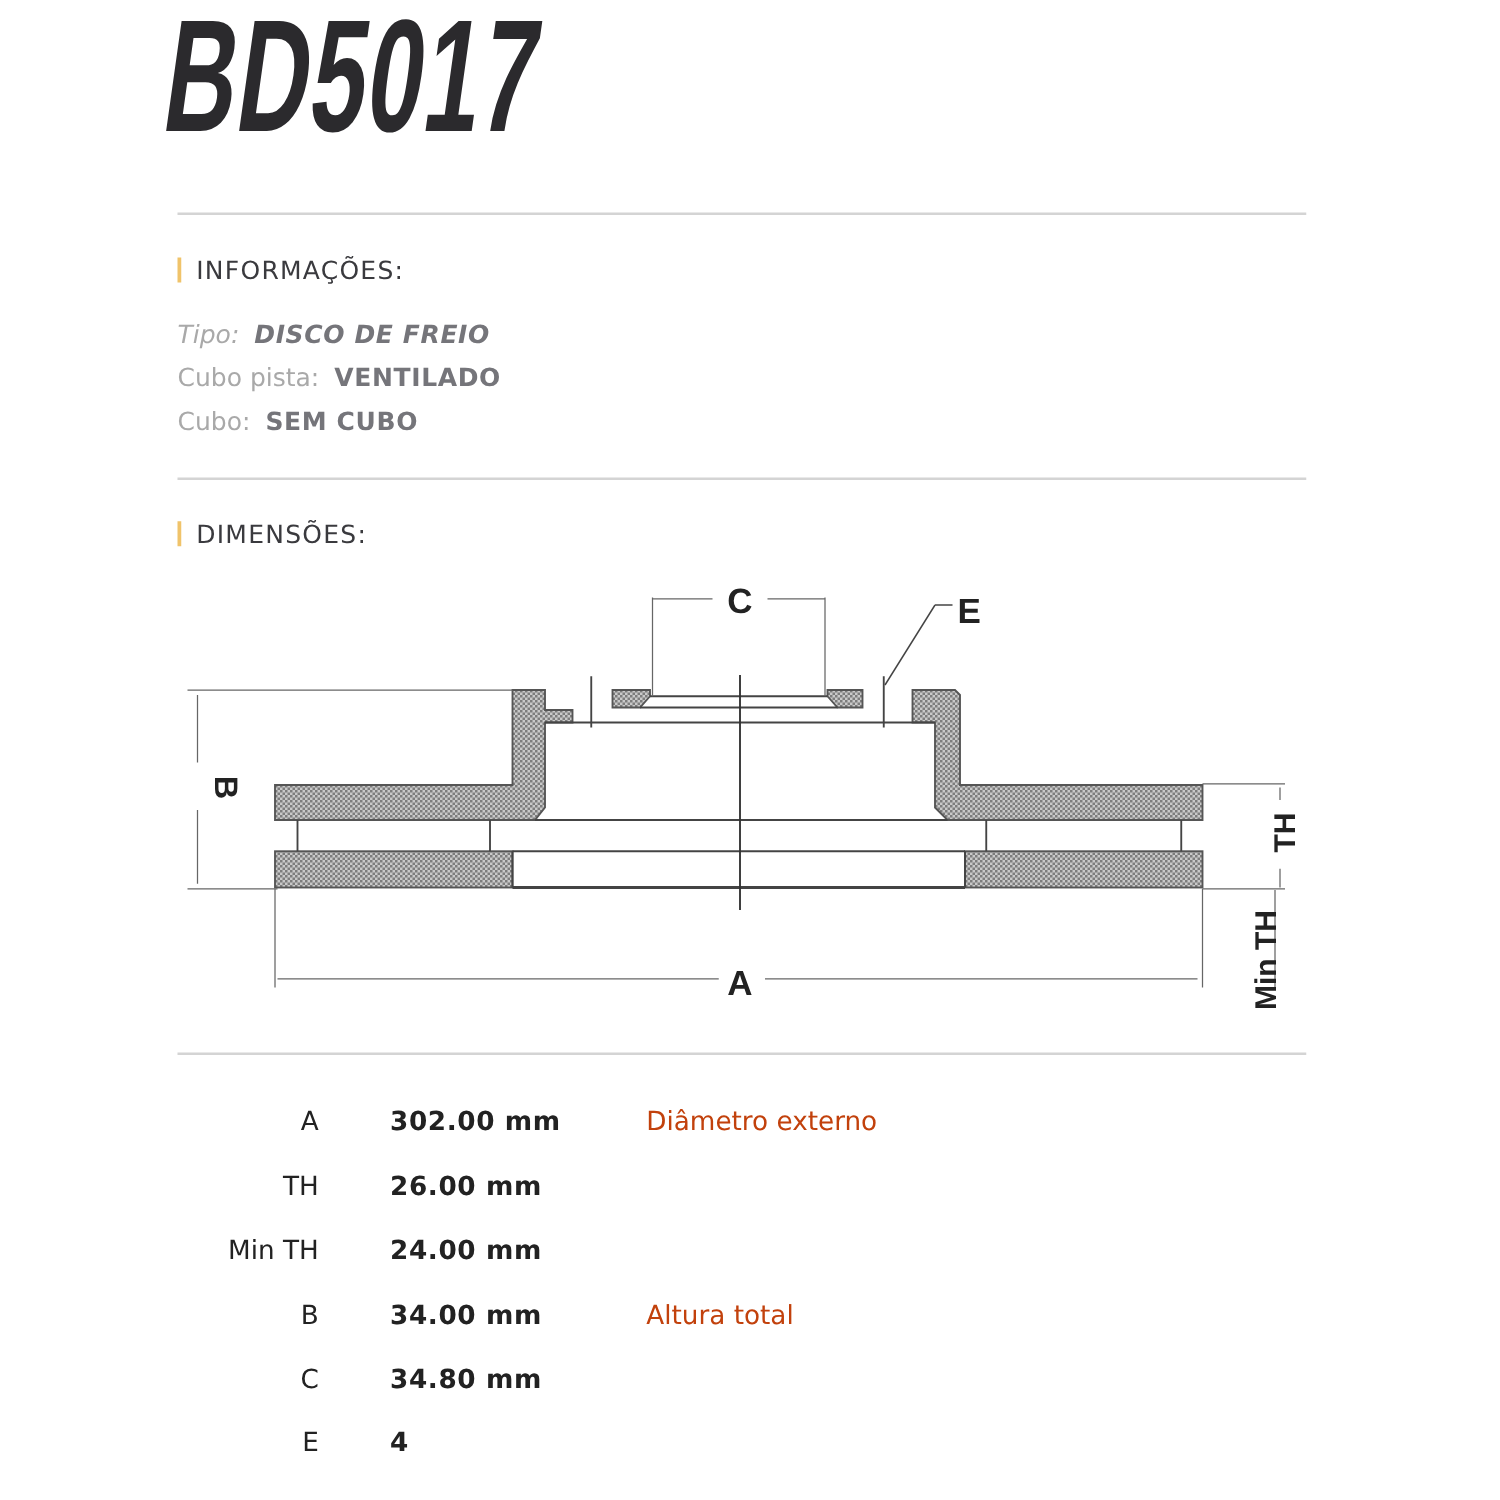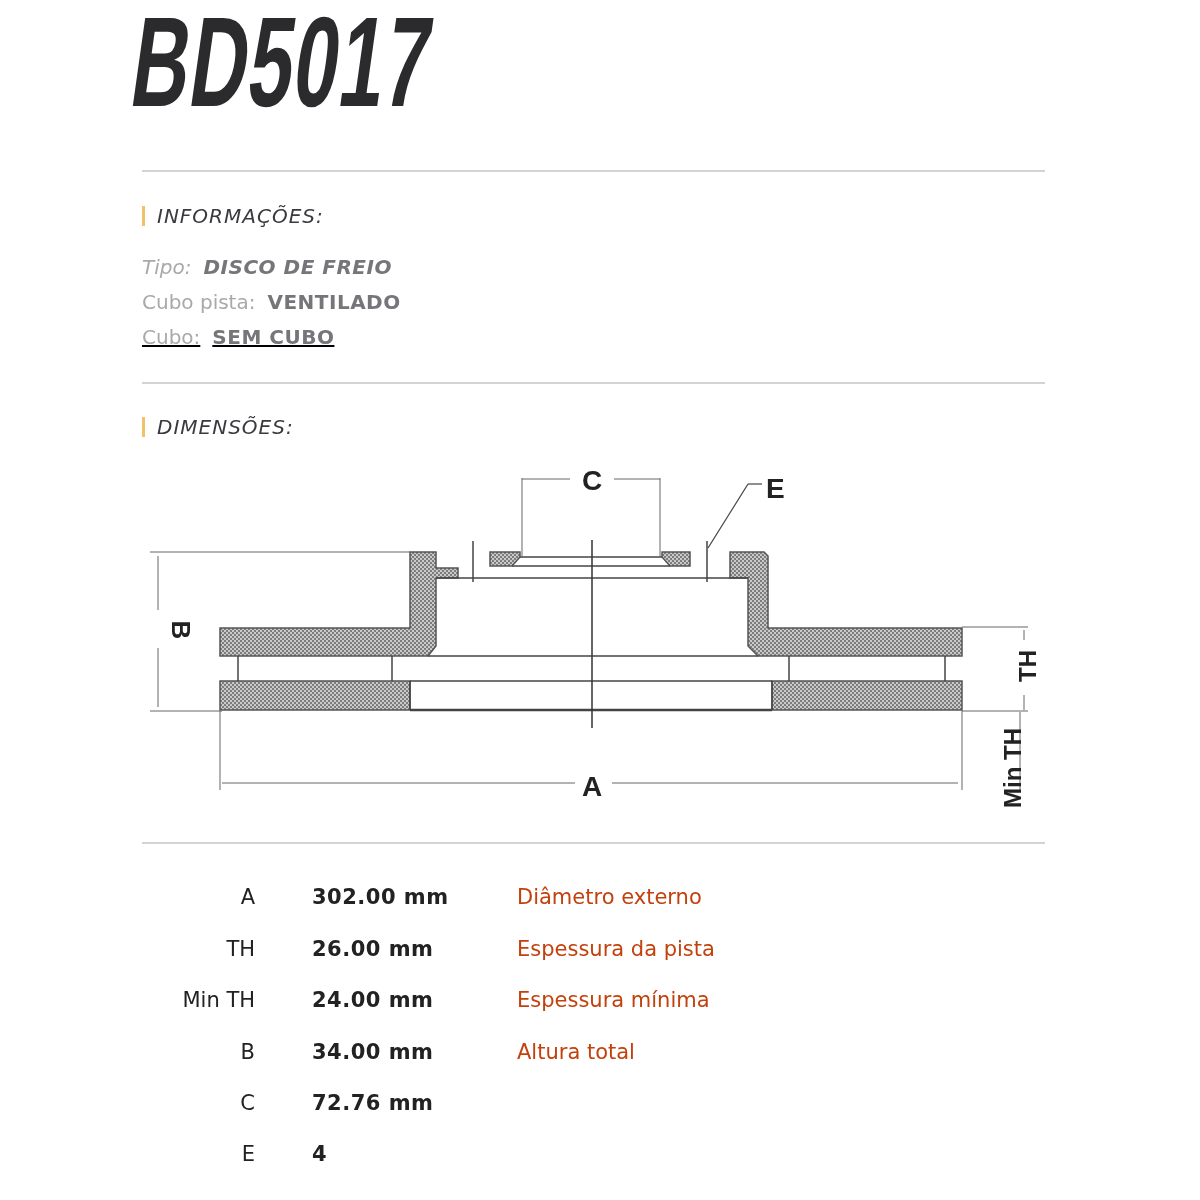--- a/index.html
+++ b/index.html
@@ -5,21 +5,21 @@
     html, body { margin: 0; padding: 0; background: #ffffff; }
     body { width: 1200px; height: 1200px; position: relative; overflow: hidden; font-family: "DejaVu Sans", sans-serif; }
     .title {
       position: absolute; left: 142px; top: 2px;
       font-family: "Liberation Sans", sans-serif; font-weight: bold;
       font-size: 128px; line-height: 120px; color: #2b2a2d;
       letter-spacing: 2px;
       transform: skewX(-8deg) scaleX(0.62); transform-origin: left top;
     }
     .divider { position: absolute; left: 142px; width: 903px; height: 2px; background: #d4d4d4; }
-    .section-head { position: absolute; left: 142px; display: flex; align-items: center; font-style: italic; }
+    .section-head { position: absolute; left: 142px; display: flex; align-items: center; }
     .accent-bar { width: 3px; height: 20px; background: #f0c36a; margin-right: 12px; }
     .section-title { font-family: "DejaVu Sans", sans-serif; font-size: 20px; letter-spacing: 1px; color: #3a3a3e; font-weight: normal; }
     .info-row { position: absolute; left: 142px; font-size: 20px; line-height: 24px; white-space: nowrap; }
     .info-label { color: #a9a9a9; }
     .info-value { color: #75757a; font-weight: bold; letter-spacing: 0.5px; margin-left: 12px; }
     .diagram { position: absolute; left: 140px; top: 458px; }
     .spec-row { position: absolute; left: 0; width: 1200px; height: 30px; font-size: 21px; line-height: 30px; }
     .spec-code { position: absolute; right: 945px; color: #222; font-weight: normal; white-space: nowrap; }
     .spec-value { position: absolute; left: 292px; color: #222; font-weight: bold; letter-spacing: 0.5px; white-space: nowrap; margin-left: 20px; }
     .spec-desc { position: absolute; left: 517px; color: #c2410c; white-space: nowrap; }
@@ -35,21 +35,21 @@
   <span class="accent-bar"></span>
   <span class="section-title">INFORMAÇÕES:</span>
 </div>
 
 <div class="info-row" style="top:255px;font-style:italic;">
   <span class="info-label">Tipo:</span><span class="info-value">DISCO DE FREIO</span>
 </div>
 <div class="info-row" style="top:290px;">
   <span class="info-label">Cubo pista:</span><span class="info-value">VENTILADO</span>
 </div>
-<div class="info-row" style="top:325px;text-decoration:underline;">
+<div class="info-row" style="top:325px;">
   <span class="info-label">Cubo:</span><span class="info-value">SEM CUBO</span>
 </div>
 
 <div class="divider" style="top:382px;"></div>
 
 <div class="section-head" style="top:415px;">
   <span class="accent-bar"></span>
   <span class="section-title">DIMENSÕES:</span>
 </div>
 
@@ -144,32 +144,30 @@
 <div class="divider" style="top:842px;"></div>
 
 <div class="spec-row" style="top:882px;">
   <span class="spec-code">A</span>
   <span class="spec-value">302.00 mm</span>
   <span class="spec-desc">Diâmetro externo</span>
 </div>
 <div class="spec-row" style="top:934px;">
   <span class="spec-code">TH</span>
   <span class="spec-value">26.00 mm</span>
-  <span class="spec-desc">Espessura da pista</span>
 </div>
 <div class="spec-row" style="top:985px;">
   <span class="spec-code">Min TH</span>
   <span class="spec-value">24.00 mm</span>
-  <span class="spec-desc">Espessura mínima</span>
 </div>
 <div class="spec-row" style="top:1037px;">
   <span class="spec-code">B</span>
   <span class="spec-value">34.00 mm</span>
   <span class="spec-desc">Altura total</span>
 </div>
 <div class="spec-row" style="top:1088px;">
   <span class="spec-code">C</span>
-  <span class="spec-value">72.76 mm</span>
+  <span class="spec-value">34.80 mm</span>
 </div>
 <div class="spec-row" style="top:1139px;">
   <span class="spec-code">E</span>
   <span class="spec-value">4</span>
 </div>
 
 </body></html>

